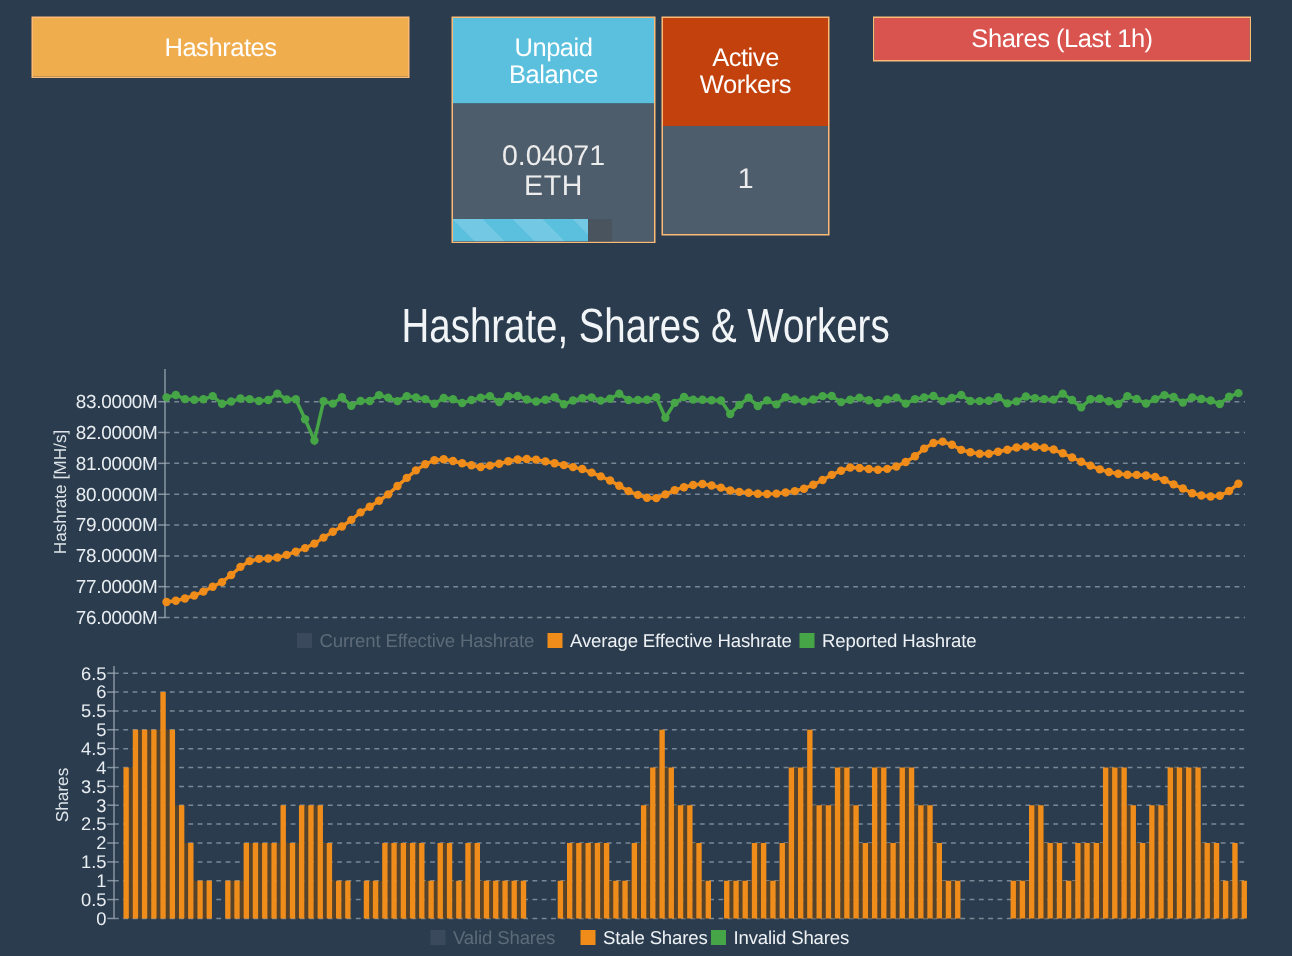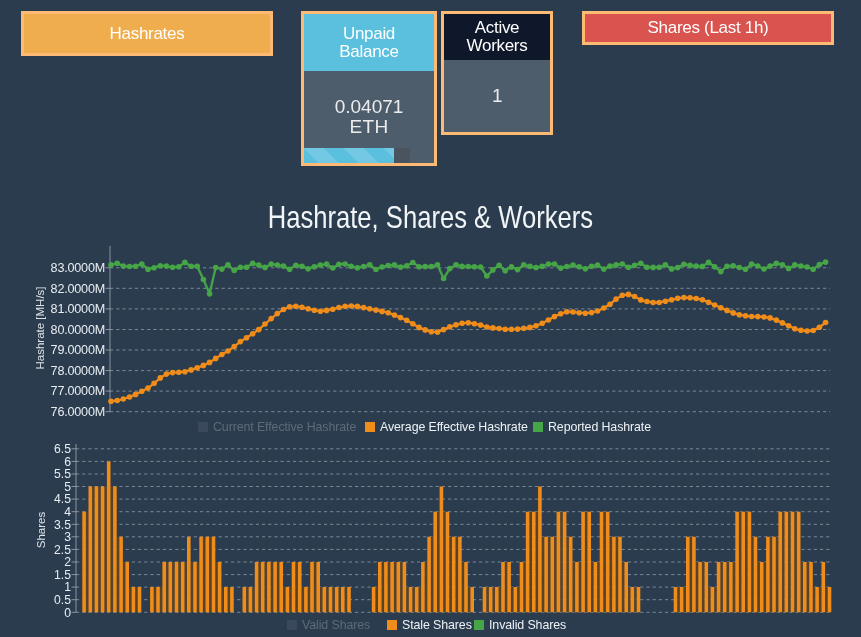--- a/index.html
+++ b/index.html
@@ -1,37 +1,37 @@
 <!DOCTYPE html>
 <html><head><meta charset="utf-8"><style>
 html,body{margin:0;padding:0;width:861px;height:637px;background:#2b3c4e;overflow:hidden}
 body{font-family:"Liberation Sans",sans-serif;position:relative}
 *{box-sizing:border-box}
-.card{position:absolute;border:3px solid #fdba74}
+.card{position:absolute;border:1px solid #fdba74}
 .chdr{color:#fff;display:flex;align-items:center;justify-content:center;text-align:center;line-height:18px;letter-spacing:-0.3px}
 .cbody{background:#4e5d6c;color:#ececec;display:flex;align-items:center;justify-content:center;text-align:center;line-height:21.5px;letter-spacing:-0.4px}
 .stripe{background:#5bc0de;background-image:linear-gradient(45deg,rgba(255,255,255,0.15) 25%,transparent 25%,transparent 50%,rgba(255,255,255,0.15) 50%,rgba(255,255,255,0.15) 75%,transparent 75%,transparent);background-size:40px 40px}
 .title{position:absolute;left:0;top:199px;width:100%;text-align:center;color:#f2f5f7;font-size:32px;transform:scaleX(0.80);transform-origin:430px 0}
 </style></head>
 <body>
 <div class="card" style="left:21px;top:11px;width:252px">
   <div class="chdr" style="height:39px;background:#f0ad4e;font-size:17px">Hashrates</div>
 </div>
 <div class="card" style="left:301px;top:11px;width:136px">
   <div class="chdr" style="height:57px;background:#5bc0de;font-size:17px">Unpaid<br>Balance</div>
   <div class="cbody" style="height:77px;font-size:19px;padding-top:15px;line-height:19.6px;letter-spacing:0">
       <div>0.04071<br><span style="letter-spacing:0.4px">ETH</span></div>
     </div>
     <div style="height:15px;background:#4e5d6c;position:relative;overflow:hidden">
     <div style="position:absolute;left:0;top:0;height:15px;width:106px;background:#49545f"></div>
     <div class="stripe" style="position:absolute;left:0;top:0;height:15px;width:90px"></div>
   </div>
 </div>
 <div class="card" style="left:441px;top:11px;width:112px">
-  <div class="chdr" style="height:46px;background:#0f172a;font-size:17px">Active<br>Workers</div>
+  <div class="chdr" style="height:72px;background:#c2410c;font-size:17px">Active<br>Workers</div>
   <div class="cbody" style="height:72px;font-size:19px;">1</div>
 </div>
 <div class="card" style="left:582px;top:11px;width:252px">
   <div class="chdr" style="height:28px;background:#d9534f;font-size:17px">Shares (Last 1h)</div>
 </div>
 <div class="title">Hashrate, Shares &amp; Workers</div>
 <svg width="861" height="637" viewBox="0 0 861 637" style="position:absolute;left:0;top:0">
     <line x1="110" y1="411.7" x2="830" y2="411.7" stroke="#99a6b2" stroke-width="1" stroke-dasharray="3.2,3" opacity="0.72"></line>
     <line x1="110" y1="391.1" x2="830" y2="391.1" stroke="#99a6b2" stroke-width="1" stroke-dasharray="3.2,3" opacity="0.72"></line>
     <line x1="110" y1="370.6" x2="830" y2="370.6" stroke="#99a6b2" stroke-width="1" stroke-dasharray="3.2,3" opacity="0.72"></line>

